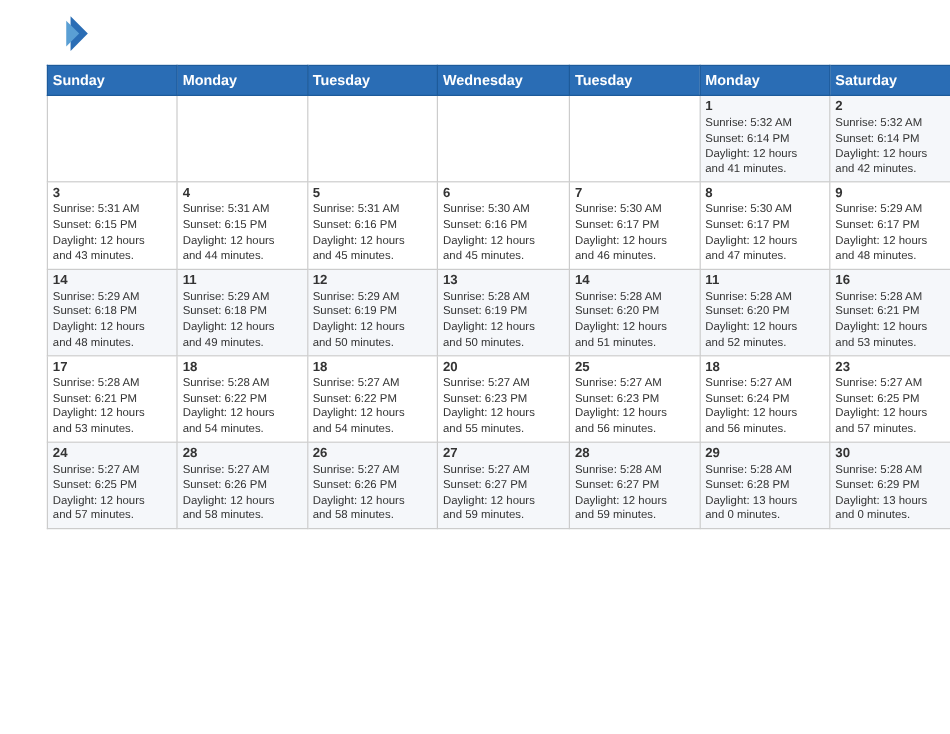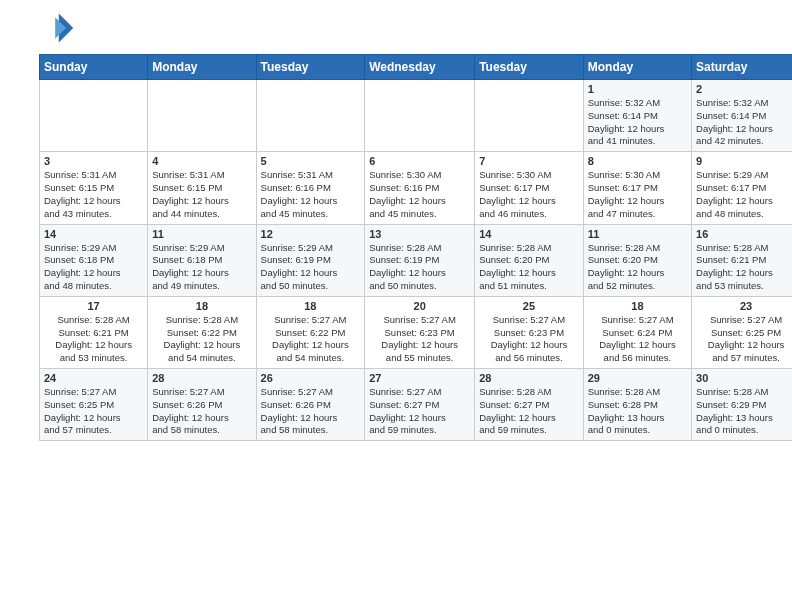--- a/index.html
+++ b/index.html
@@ -100,21 +100,21 @@
       font-size: 9.5px;
       line-height: 1.35;
       color: #333;
     }
     .empty-cell {
       background: #fff !important;
     }
     .calendar tbody tr:nth-child(1) td { background: #f5f7fa; }
     .calendar tbody tr:nth-child(2) td { background: #fff; }
     .calendar tbody tr:nth-child(3) td { background: #f5f7fa; }
-    .calendar tbody tr:nth-child(4) td { background: #fff; text-align: center; }
+    .calendar tbody tr:nth-child(4) td { background: #fff; }
     .calendar tbody tr:nth-child(5) td { background: #f5f7fa; }
     .empty-cell { background: #fff !important; }
   </style>
 </head>
 <body>
 
 <div class="page">
   <div class="header">
     <div class="logo">
       <svg class="logo-icon" viewBox="0 0 40 40" xmlns="http://www.w3.org/2000/svg">

